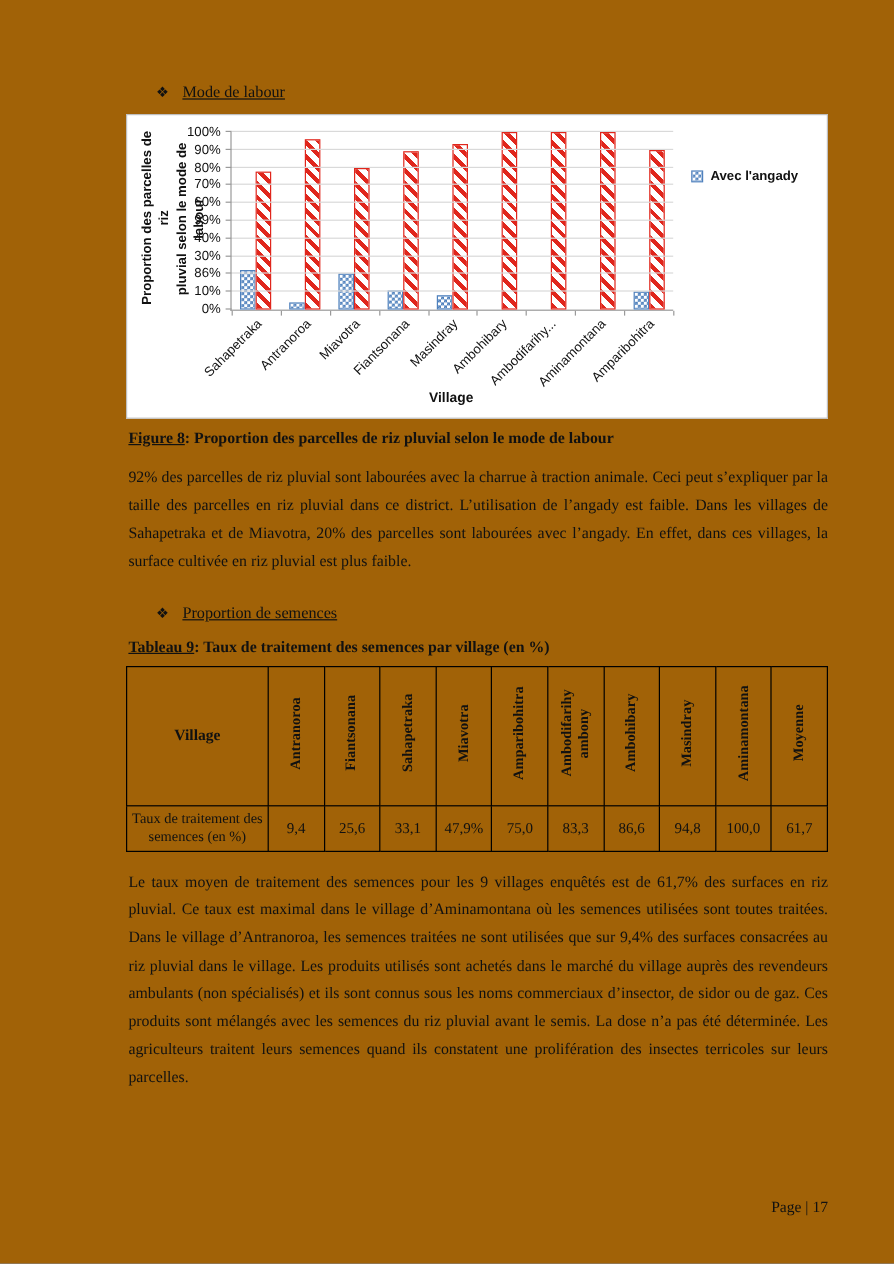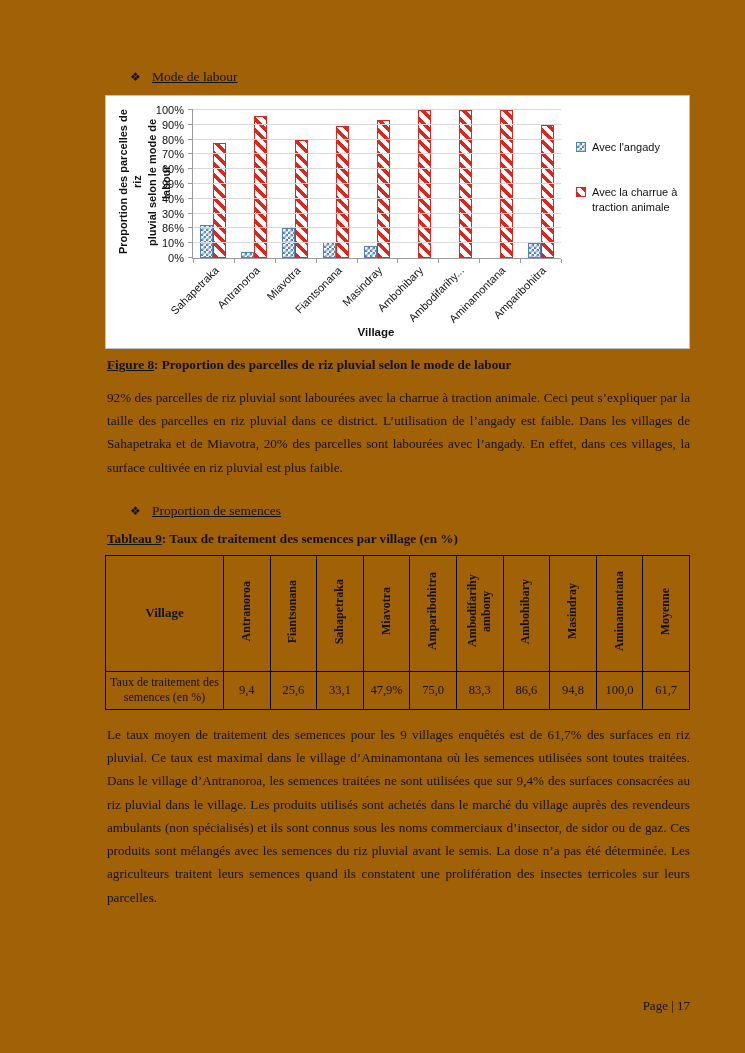--- a/index.html
+++ b/index.html
@@ -57,21 +57,21 @@
   .xlabels { position:absolute; left:86px; top:163px; width:368px; height:64px; }
   .xlabel {
     position:absolute; top:5px; white-space:nowrap; font-size:11px;
     transform:rotate(-45deg); transform-origin:100% 0;
   }
   .xaxis-title {
     position:absolute; left:86px; top:230px; width:368px;
     text-align:center; font-weight:bold; font-size:11.5px;
   }
   .legend { position:absolute; left:470px; top:44px; width:108px; display:flex; flex-direction:column; gap:30px; }
-  .legend-item { display:flex; gap:6px; align-items:flex-start; }
+  .legend-item { display:flex; gap:6px; align-items:flex-start;font-weight:bold; }
   .legend-swatch { flex:0 0 auto; width:10px; height:10px; margin-top:2px; box-sizing:border-box; }
   .legend-label { font-size:11px; line-height:1.35; }
 
   
   .caption { margin-top:8px; font-size:13.2px; font-weight:bold; }
   .caption .cap-label { text-decoration:underline; }
   .para { margin-top:13px; font-size:13.2px; line-height:1.76; text-align:justify; }
   .para + .para { margin-top:4px; }
 
   
@@ -197,24 +197,20 @@
           <span class="xlabel" style="right: 38.8889%;">Ambohibary</span>
           <span class="xlabel" style="right: 27.7778%;">Ambodifarihy...</span>
           <span class="xlabel" style="right: 16.6667%;">Aminamontana</span>
           <span class="xlabel" style="right: 5.55556%;">Amparibohitra</span>
         </div>
       <div class="xaxis-title">Village</div>
       <div class="legend">
           <div class="legend-item">
             <span class="legend-swatch pattern-check"></span>
             <span class="legend-label">Avec l'angady</span>
-          </div>
-          <div class="legend-item">
-            <span class="legend-swatch pattern-diag"></span>
-            <span class="legend-label">Avec la charrue à traction animale</span>
           </div>
         </div>
     </div>
 
     <div class="caption">
       <span class="cap-label">Figure 8</span><span>: Proportion des parcelles de riz pluvial selon le mode de labour</span>
     </div>
 
     <p class="para">92% des parcelles de riz pluvial sont labourées avec la charrue à traction animale. Ceci peut s’expliquer par la taille des parcelles en riz pluvial dans ce district. L’utilisation de l’angady est faible. Dans les villages de Sahapetraka et de Miavotra, 20% des parcelles sont labourées avec l’angady. En effet, dans ces villages, la surface cultivée en riz pluvial est plus faible.</p>
 

